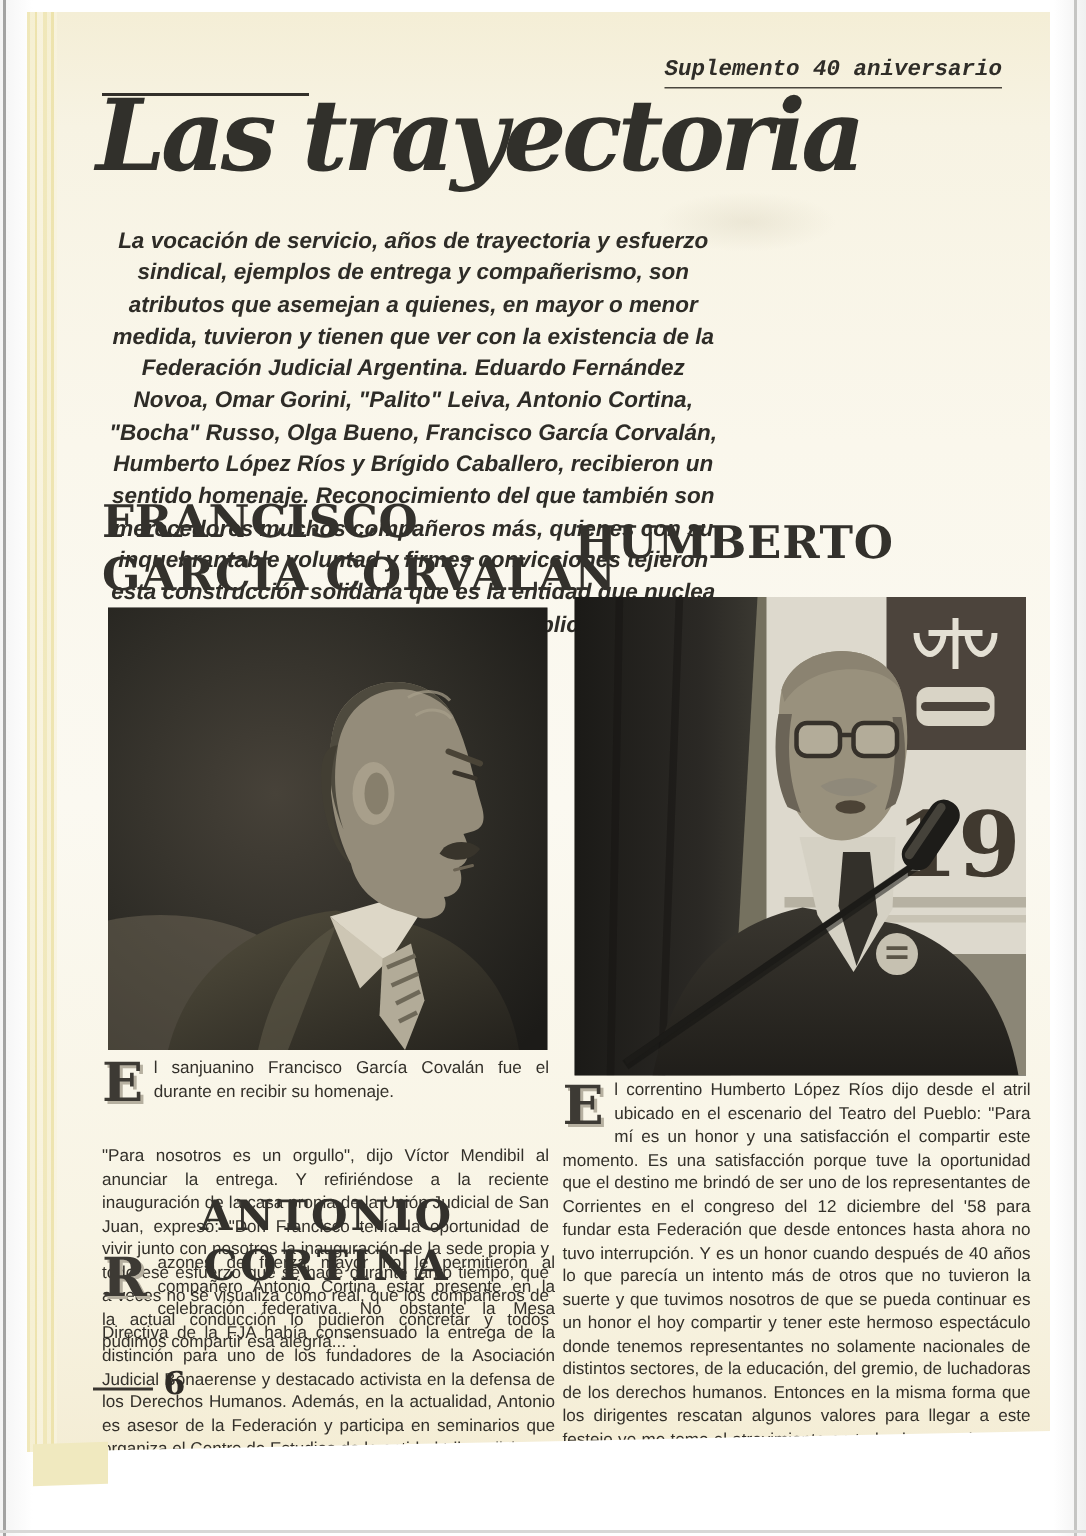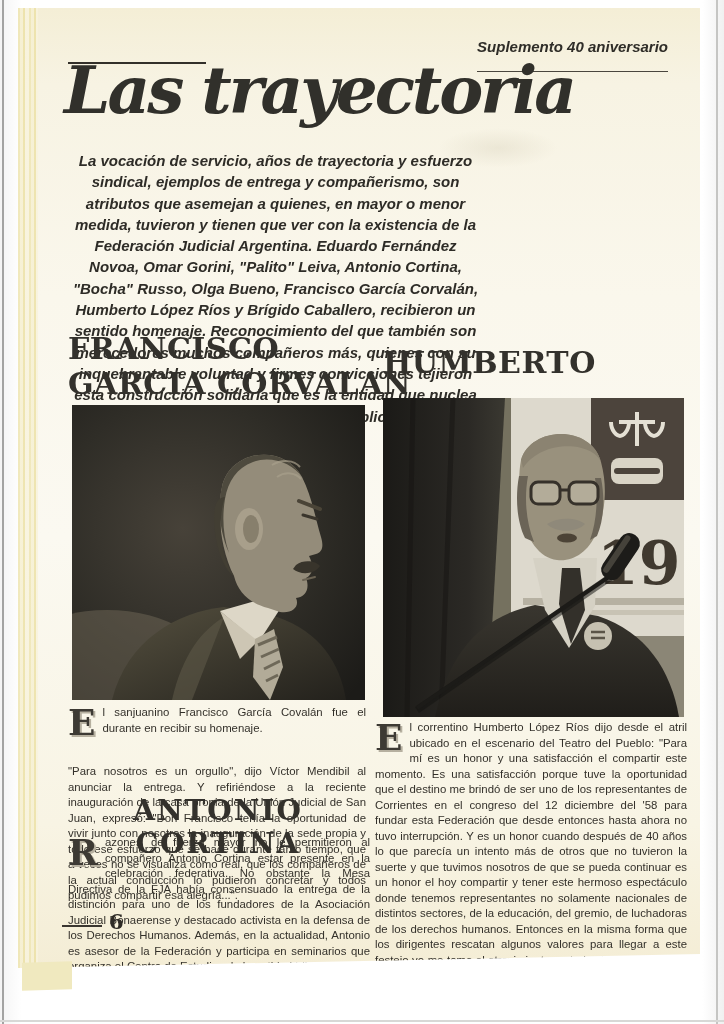--- a/index.html
+++ b/index.html
@@ -19,21 +19,21 @@
     opacity:.85;}
   .under-strip{position:absolute;left:22px;top:962px;width:50px;height:28px;background:#f0e9bf;transform:skewY(-2deg);}
 
   
   .masthead{position:absolute;left:0;top:0;width:100%;height:70px;}
   .logo{position:absolute;left:50px;top:24px;width:150px;color:#26241f;}
   .logo-main{display:block;font-family:"DejaVu Sans",sans-serif;font-weight:bold;font-style:italic;font-size:20px;letter-spacing:-1px;line-height:1;}
   .logo-main::first-letter{font-size:27px;}
   .logo-sub{position:absolute;left:38px;top:15px;font-family:"DejaVu Serif",serif;font-style:italic;font-size:10px;color:#4a463e;letter-spacing:1px;}
   .logo-rule{position:absolute;left:50px;top:54px;width:138px;height:2px;background:#33302a;}
-  .supplement{position:absolute;right:32px;top:30px;font-family:Liberation Sans, sans-serif;font-weight:bold;font-style:italic;font-size:15px;color:#2f2d28;border-bottom:1.5px solid #4a463e;padding-bottom:16px;}
+  .supplement{position:absolute;right:32px;top:30px;font-family:Liberation Mono, monospace;font-weight:bold;font-style:italic;font-size:15px;color:#2f2d28;border-bottom:1.5px solid #4a463e;padding-bottom:3px;}
 
   .title{position:absolute;left:46px;top:48px;margin:0;width:600px;
     font-family:"DejaVu Serif",serif;font-weight:bold;font-style:italic;
     font-size:66px;letter-spacing:-3px;color:#31302b;line-height:1.05;}
 
   .intro{position:absolute;left:50px;top:142px;width:415px;margin:0;
     font-family:"Liberation Sans",sans-serif;font-weight:bold;font-style:italic;
     font-size:15px;line-height:1.42;color:#2e2c27;text-align:center;}
 
   h2.name{position:absolute;margin:0;font-family:"DejaVu Serif",serif;font-weight:bold;

